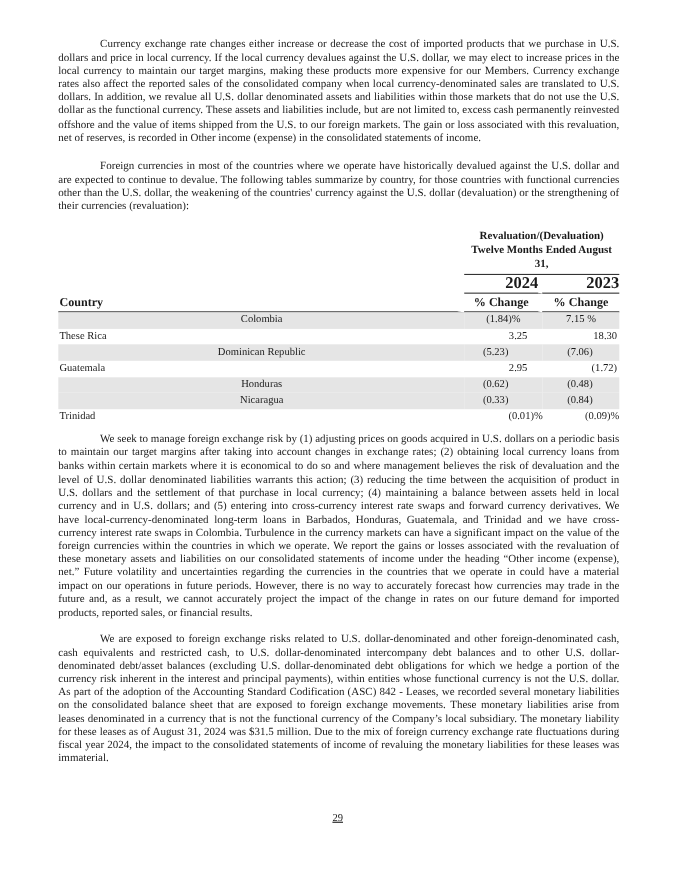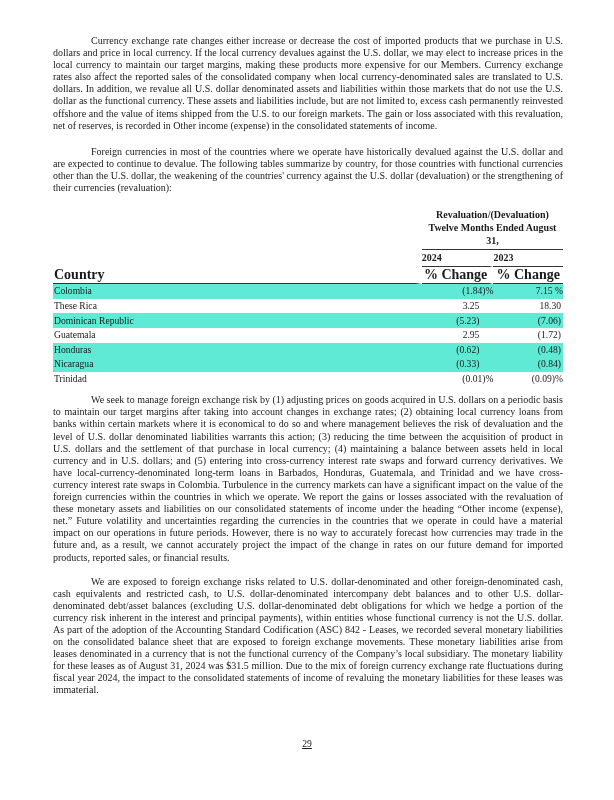--- a/index.html
+++ b/index.html
@@ -19,33 +19,33 @@
     table.fx {
       width: 510px; border-collapse: separate; border-spacing: 0;
       font-size: 9.6px; line-height: 12px; margin-bottom: 8px;
     }
     table.fx td, table.fx th { padding: 0; }
     .hdr-group {
       font-weight: bold; text-align: center; font-size: 10px; line-height: 13px;
       border-bottom: 1.5px solid #333; padding-bottom: 2px !important;
     }
     .hdr-year {
-      font-weight: bold; text-align: left; font-size: 10px;
+      font-weight: bold; text-align: right; font-size: 15px;
       border-bottom: 1.5px solid #333; height: 16px; vertical-align: middle;
     }
     .hdr-year.c1 { border-right: 4px solid #fff; }
     .hdr-label {
-      font-weight: bold; font-size: 14px; height: 16px; vertical-align: middle;
+      font-weight: bold; font-size: 11px; height: 16px; vertical-align: middle;
       border-bottom: 1.5px solid #333;
     }
     .hdr-label.country { text-align: left; padding-left: 1px !important; border-right: 6px solid #fff; }
     .hdr-label.c1 { text-align: center; border-right: 4px solid #fff; }
     .hdr-label.c2 { text-align: center; }
     tr.row td { height: 14.6px; vertical-align: middle; }
-    tr.row.shade td { background: #5eead4; }
+    tr.row.shade td { background: #e5e5e5; text-align: center; }
     td.country-cell { padding-left: 1px !important; }
     td.v1 { text-align: right; padding-right: 14px !important; width: 58px; }
     td.v2 { text-align: right; padding-right: 2px !important; width: 64px; }
     td.v1.pct, td.v2.pct { padding-right: 0 !important; }
     .page-num {
       position: absolute; left: 0; width: 614px; top: 738px;
       text-align: center; font-size: 9.6px; text-decoration: underline;
     }
   </style>
 </head>

